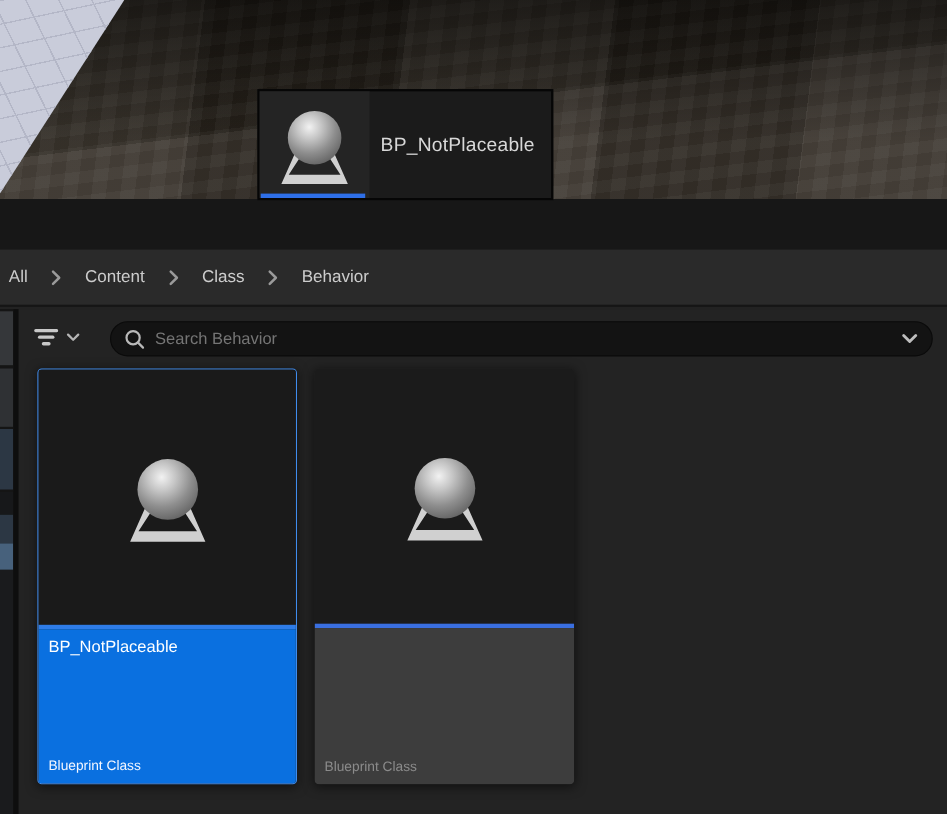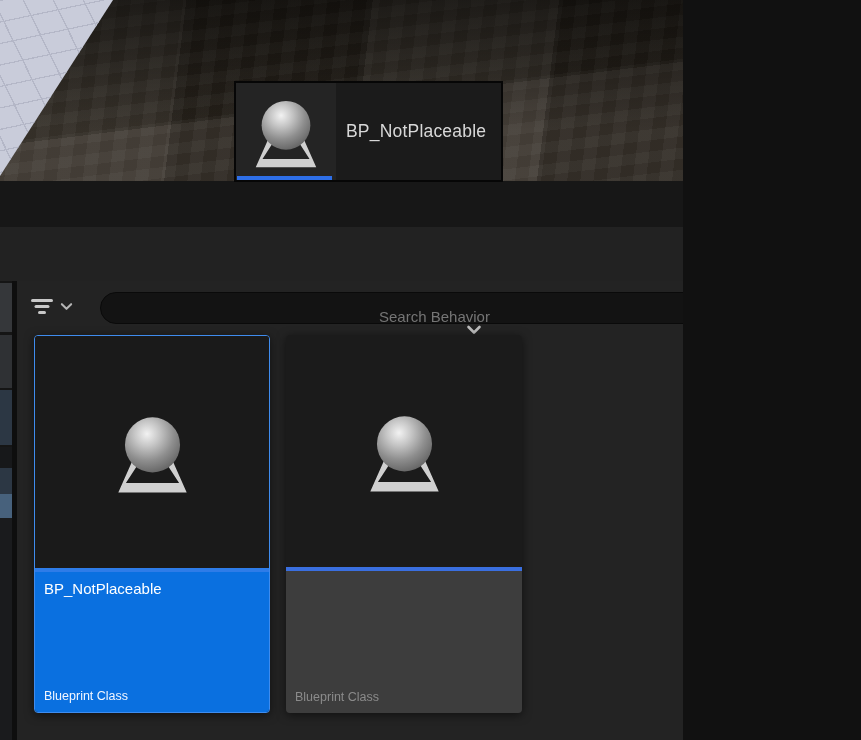--- a/index.html
+++ b/index.html
@@ -1,17 +1,17 @@
 <!DOCTYPE html>
 <html><head>
 <meta charset="utf-8">
 <style>
   * { margin:0; padding:0; box-sizing:border-box; }
   html,body { width:861px; height:740px; background:#111; font-family:"Liberation Sans", sans-serif; }
-  .stage { position:relative; width:683px; height:740px; overflow:hidden; background:#222; }
+  .stage { position:relative; width:861px; height:740px; overflow:hidden; background:#222; }
 
   
   .viewport { position:absolute; left:0; top:0; width:861px; height:181px; overflow:hidden;
     background-color:#2e2820;
     background-image:
       linear-gradient(180deg, rgba(0,0,0,.50) 0%, rgba(0,0,0,.22) 40%, rgba(0,0,0,0) 72%),
       repeating-linear-gradient(97deg,  rgba(255,255,255,.035) 0 13px, rgba(0,0,0,0) 13px 26px),
       repeating-linear-gradient(-7deg,  rgba(255,255,255,.030) 0 11px, rgba(0,0,0,0) 11px 22px),
       repeating-linear-gradient(97deg,  rgba(255,255,255,.055) 0 185px, rgba(0,0,0,.10) 185px 370px),
       repeating-linear-gradient(-7deg,  rgba(255,255,255,.045) 0 140px, rgba(0,0,0,.12) 140px 280px);
@@ -56,21 +56,21 @@
   .sl7 { top:237px; height:222px; background:#1a1b1d; }
   .panel-divider { position:absolute; left:12px; top:0; width:5px; height:459px; background:#0e0e0e; }
 
   .main-panel { position:absolute; left:17px; top:0; width:844px; height:459px; background:#232323; }
 
   
   .search-row { position:relative; width:100%; height:51px; }
   .filter-button { position:absolute; left:14px; top:12px; width:52px; height:26px; display:flex;
     align-items:center; gap:7px; cursor:pointer; }
   .search-box { position:absolute; left:83px; top:11px; width:748px; height:32px; background:#131313;
-    border:1px solid #0a0a0a; border-radius:16px; display:flex; align-items:center; padding:15px 12px;flex-direction:column; }
+    border:1px solid #0a0a0a; border-radius:16px; display:flex; align-items:center; padding:15px 12px; }
   .search-box input { flex:1; background:transparent; border:none; outline:none; color:#bdbdbd;
     font-size:15px; font-family:"Liberation Sans", sans-serif; margin-left:9px; }
   .search-box input::placeholder { color:#757575; }
   .saved-chevron { flex:0 0 auto; display:flex; align-items:center; }
 
   
   .asset-grid { position:absolute; left:0; top:51px; width:844px; height:408px; padding:3px 0 0 17px;
     display:flex; gap:16px; align-items:flex-start; }
   .tile { width:236px; height:378px; border-radius:4px; display:flex; flex-direction:column;
     overflow:hidden; box-shadow:0 2px 10px rgba(0,0,0,.55); cursor:pointer; }
@@ -117,20 +117,41 @@
         <path d="M14 92 L86 92 L70 56 L30 56 Z M35 62 L65 62 L78 82 L22 82 Z" fill="#d0d0d0" fill-rule="evenodd"></path>
         <circle cx="50" cy="42" r="29" fill="url(#sphereGrad)"></circle>
       </svg>
       <div class="dp-underline" style="background:#2e6fe8;"></div>
     </div>
     <div class="dp-label">BP_NotPlaceable</div>
   </div>
 
   <div class="viewport-footer-bar"></div>
 
+  <div class="breadcrumb-bar">
+    <span class="crumb">All</span>
+    <span class="crumb-sep">
+      <svg width="10" height="15" viewBox="0 0 10 16" fill="none">
+          <path d="M2 2 L8 8 L2 14" stroke-width="2.4" stroke-linecap="round" stroke-linejoin="round"></path>
+        </svg>
+    </span>
+    <span class="crumb">Content</span>
+    <span class="crumb-sep">
+      <svg width="10" height="15" viewBox="0 0 10 16" fill="none">
+          <path d="M2 2 L8 8 L2 14" stroke-width="2.4" stroke-linecap="round" stroke-linejoin="round"></path>
+        </svg>
+    </span>
+    <span class="crumb">Class</span>
+    <span class="crumb-sep">
+      <svg width="10" height="15" viewBox="0 0 10 16" fill="none">
+          <path d="M2 2 L8 8 L2 14" stroke-width="2.4" stroke-linecap="round" stroke-linejoin="round"></path>
+        </svg>
+    </span>
+    <span class="crumb">Behavior</span>
+  </div>
 
   <div class="lower">
 
     <div class="side-sliver">
       <div class="sl-row sl1"></div>
       <div class="sl-row sl2"></div>
       <div class="sl-row sl3"></div>
       <div class="sl-row sl4"></div>
       <div class="sl-row sl5"></div>
       <div class="sl-row sl6"></div>

